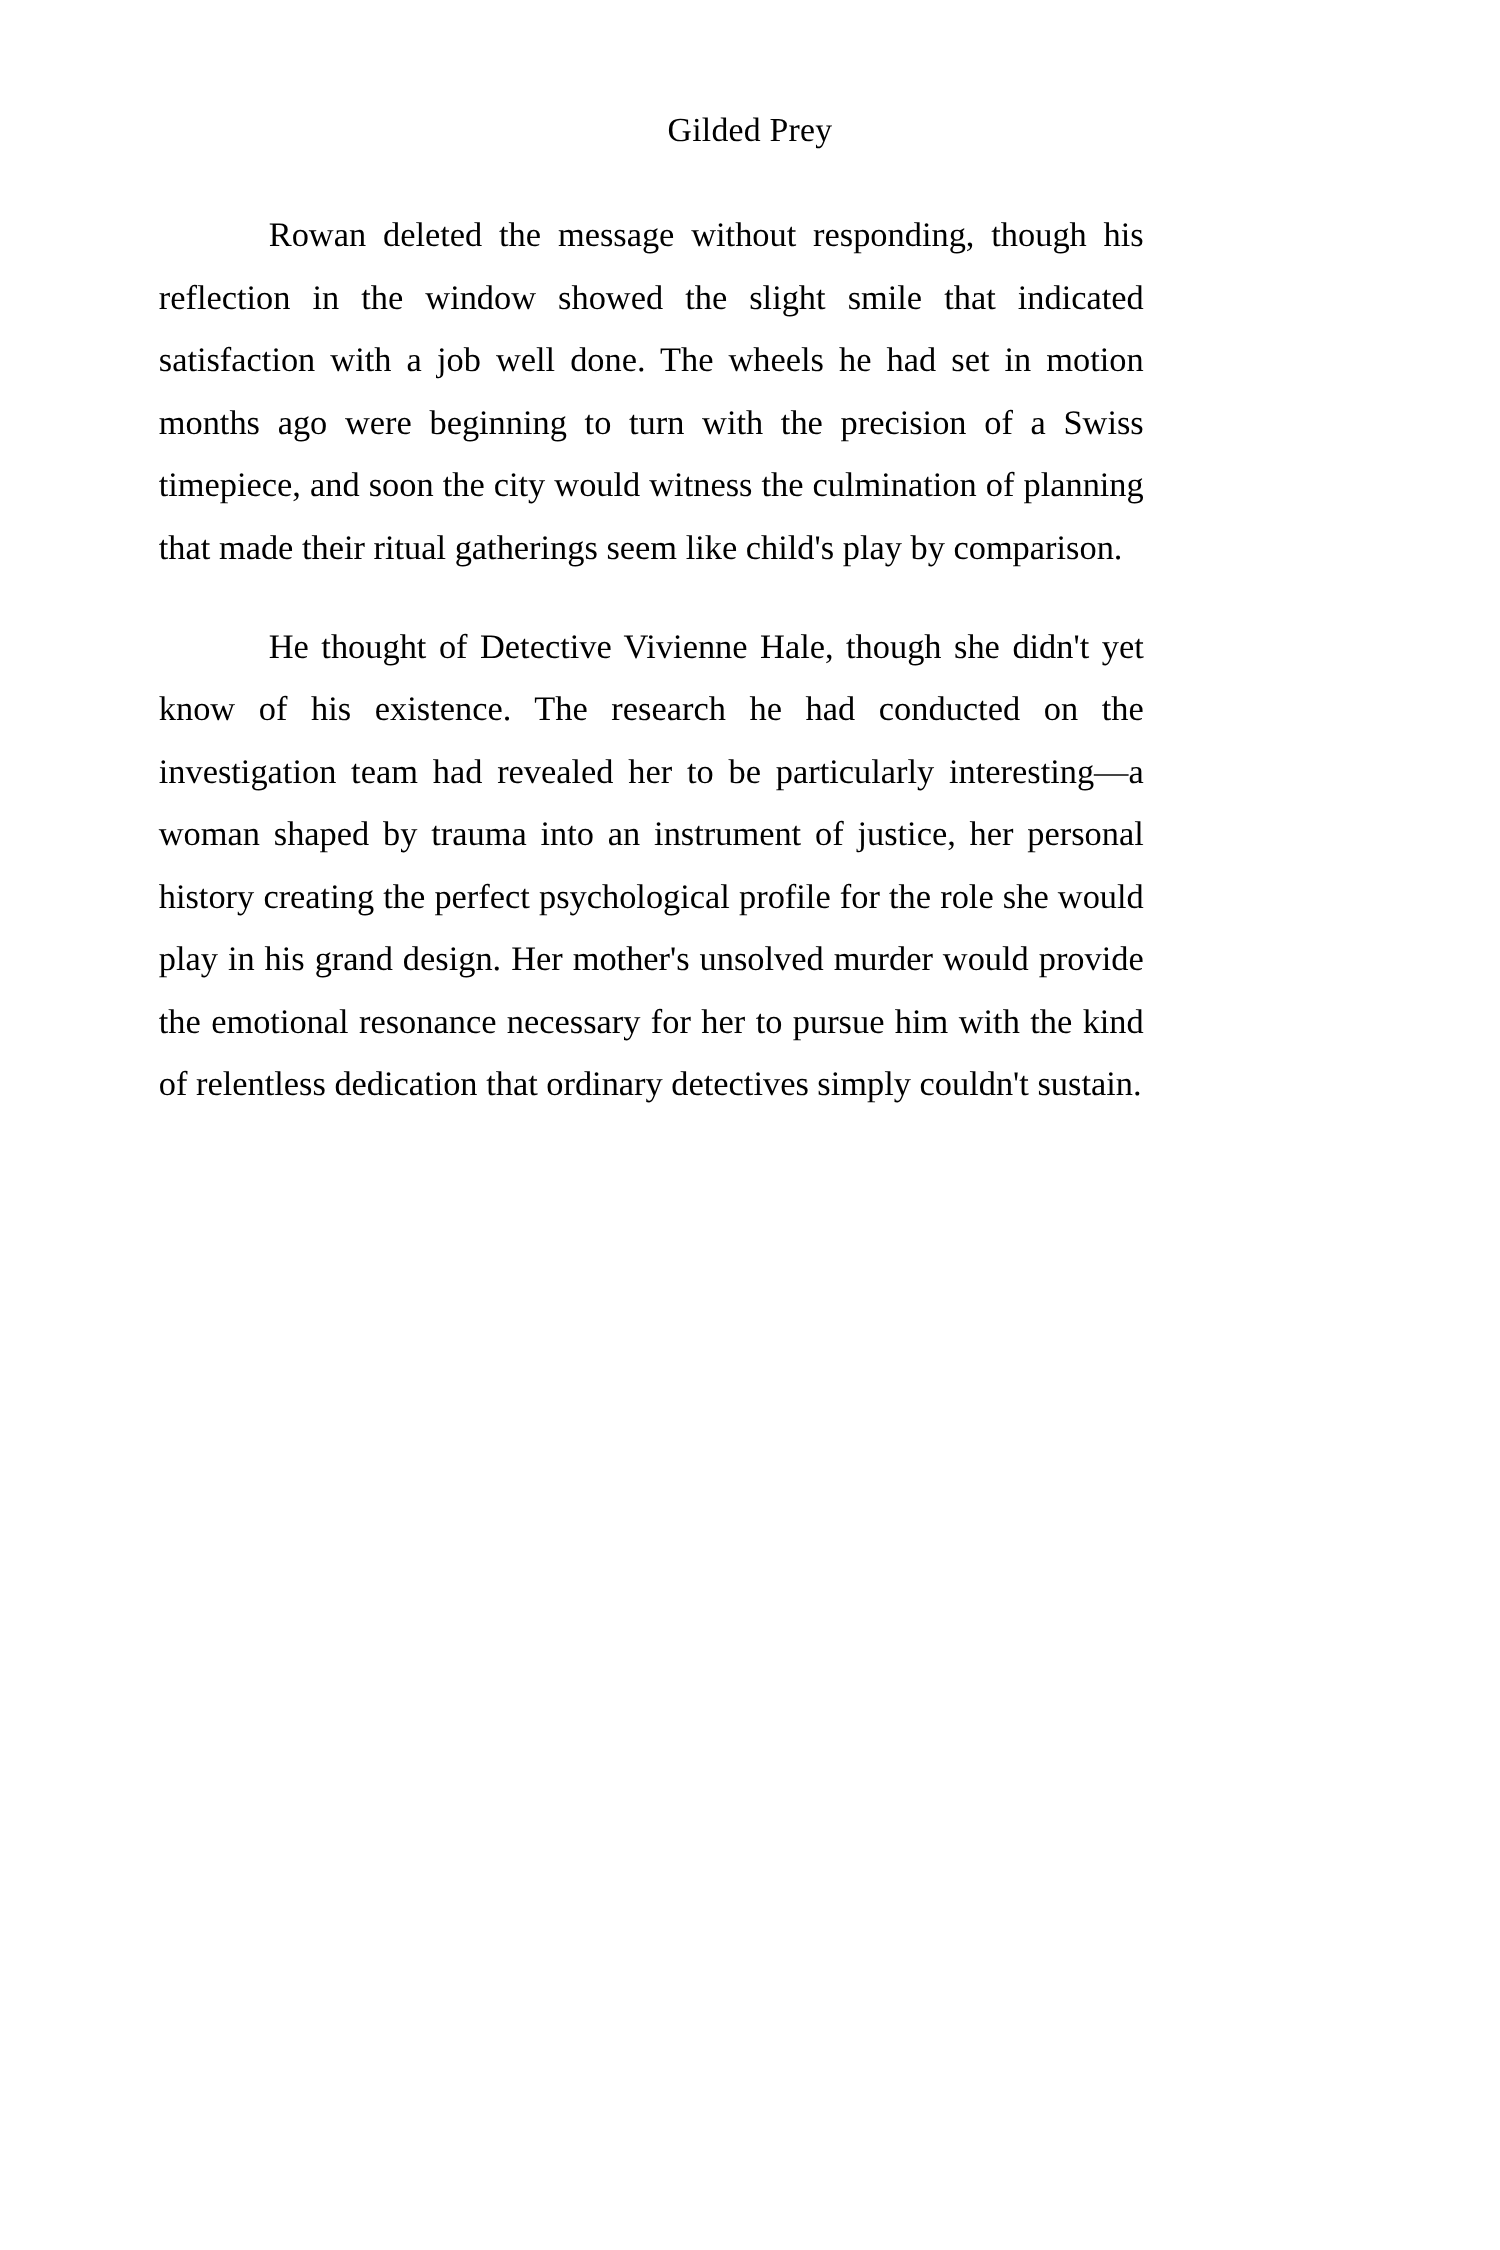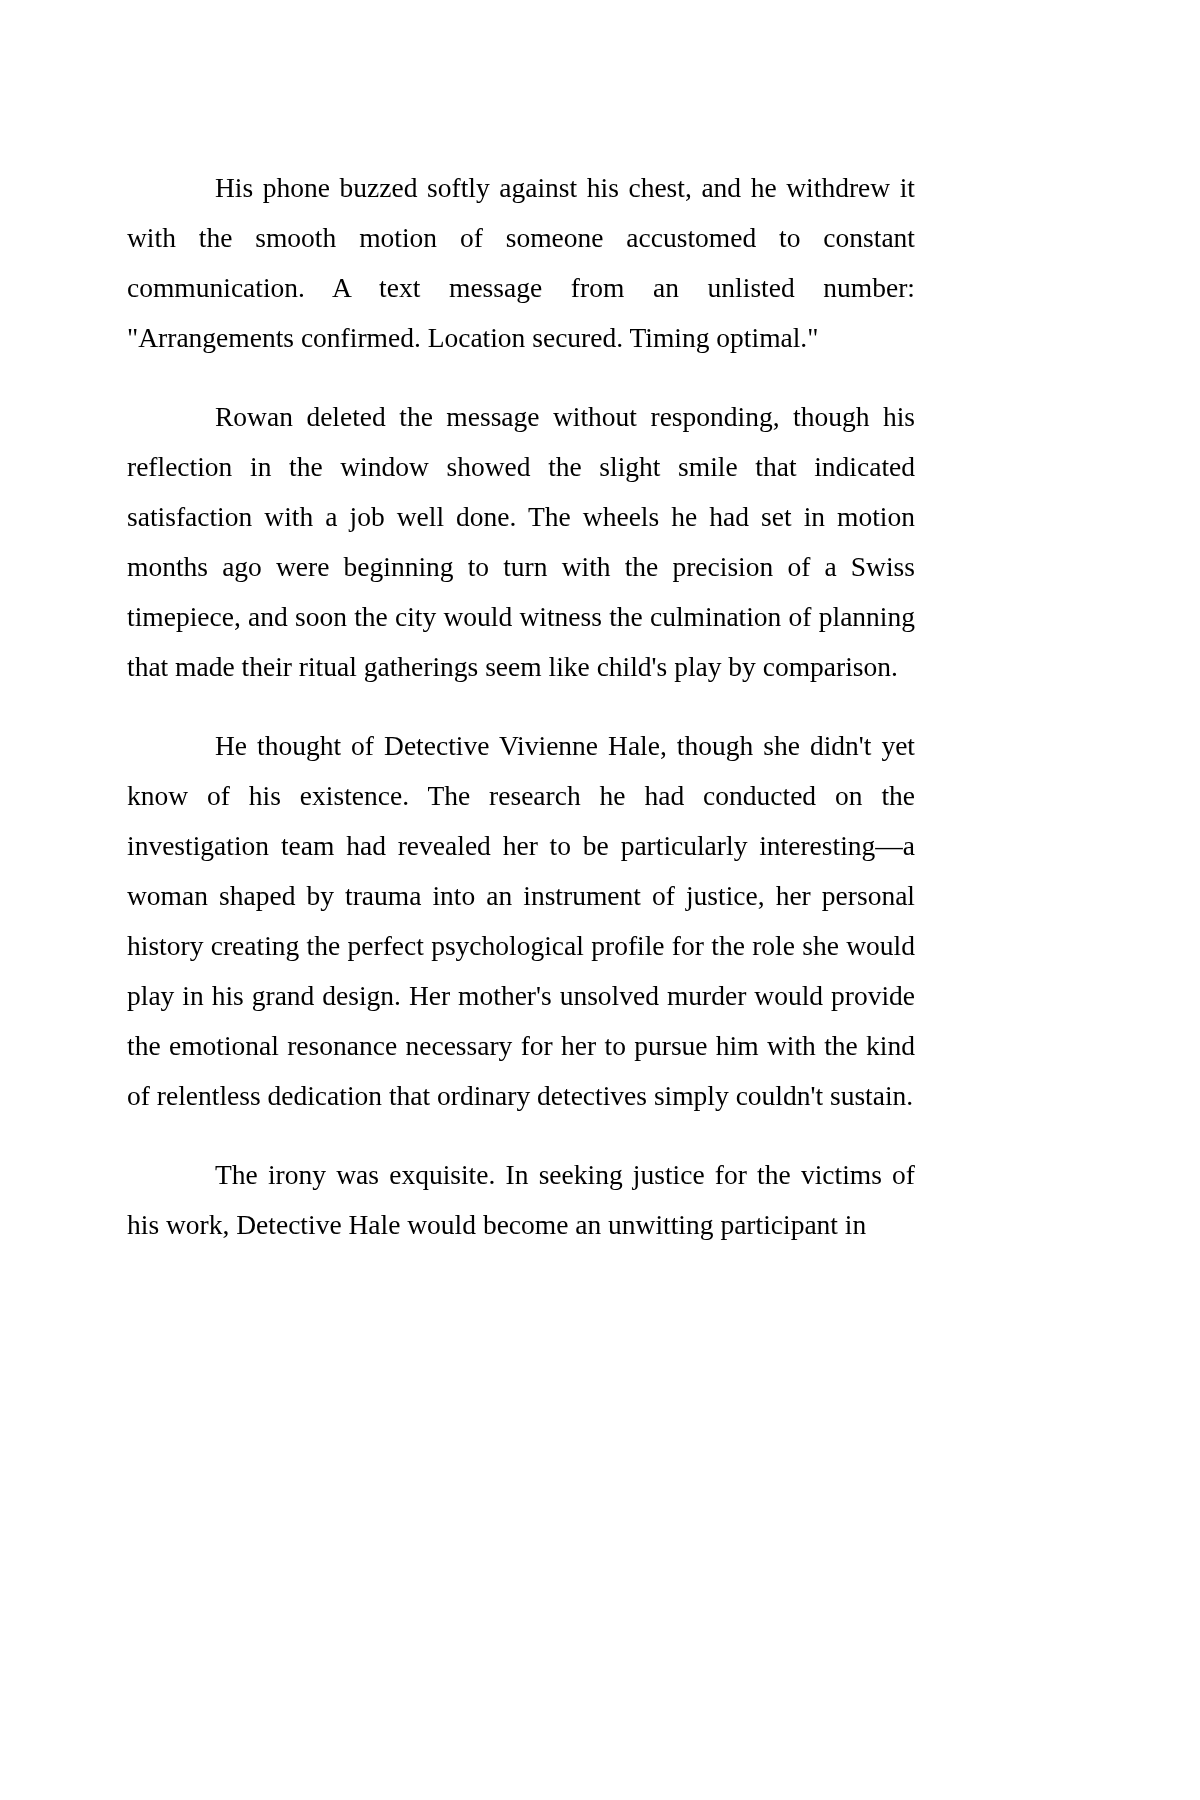--- a/index.html
+++ b/index.html
@@ -64,22 +64,21 @@
     text-align: center;
     font-size: 27px;
     line-height: 1.2;
   }
 </style>
 </head>
 <body>
 
 <div class="page">
 
+  <div class="running-head">Gilded Prey</div>
 
   <div class="body-block">
-    <p class="para">His phone buzzed softly against his chest, and he withdrew it with the smooth motion of someone accustomed to constant communication. A text message from an unlisted number: "Arrangements confirmed. Location secured. Timing optimal."</p>
     <p class="para">Rowan deleted the message without responding, though his reflection in the window showed the slight smile that indicated satisfaction with a job well done. The wheels he had set in motion months ago were beginning to turn with the precision of a Swiss timepiece, and soon the city would witness the culmination of planning that made their ritual gatherings seem like child's play by comparison.</p>
     <p class="para">He thought of Detective Vivienne Hale, though she didn't yet know of his existence. The research he had conducted on the investigation team had revealed her to be particularly interesting—a woman shaped by trauma into an instrument of justice, her personal history creating the perfect psychological profile for the role she would play in his grand design. Her mother's unsolved murder would provide the emotional resonance necessary for her to pursue him with the kind of relentless dedication that ordinary detectives simply couldn't sustain.</p>
-    <p class="para">The irony was exquisite. In seeking justice for the victims of his work, Detective Hale would become an unwitting participant in</p>
   </div>
 
 
 </div>
 
 </body></html>

